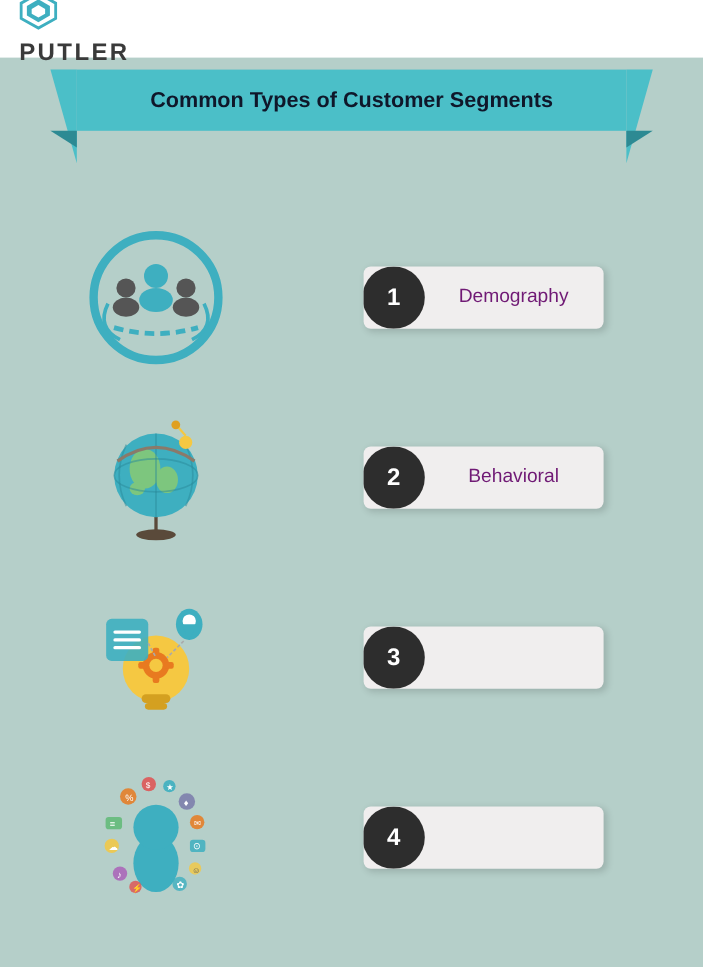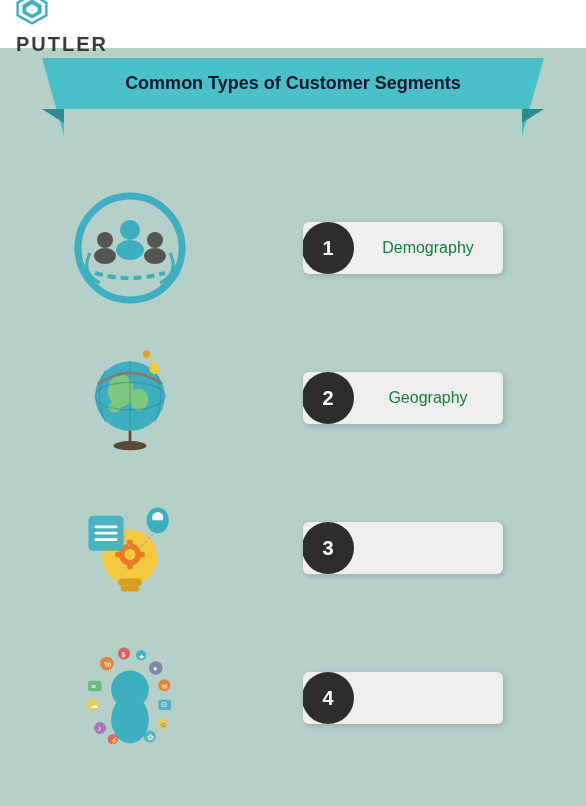--- a/index.html
+++ b/index.html
@@ -100,21 +100,21 @@
       font-size: 20px;
       font-weight: bold;
       border-radius: 50%;
       flex-shrink: 0;
       margin: -1px;
     }
 
     .label-text {
       padding: 0 16px;
       font-size: 16px;
-      color: #15803d;
+      color: #701a75;
       font-weight: 500;
       text-align: center;
       flex: 1;
     }
 
     
     .demography-icon {
       width: 120px;
       height: 120px;
     }
@@ -226,21 +226,21 @@
         <path d="M 20 45 Q 55 20 90 45" stroke="#8a7a6a" stroke-width="3" fill="none"></path>
 
         <circle cx="82" cy="28" r="6" fill="#f5c842"></circle>
         <line x1="82" y1="22" x2="75" y2="14" stroke="#f5c842" stroke-width="2"></line>
         <circle cx="73" cy="12" r="4" fill="#e0a020"></circle>
       </svg>
     </div>
     <div class="label-area">
       <div class="label-pill">
         <div class="label-number">2</div>
-        <span class="label-text">Geography</span>
+        <span class="label-text">Behavioral</span>
       </div>
     </div>
   </div>
 
   <div class="segment-row">
     <div class="icon-area">
       <svg class="behavioral-icon" viewBox="0 0 130 130" xmlns="http://www.w3.org/2000/svg">
 
         <circle cx="65" cy="75" r="30" fill="#f5c842"></circle>
         <rect x="52" y="98" width="26" height="8" rx="4" fill="#d4a020"></rect>

